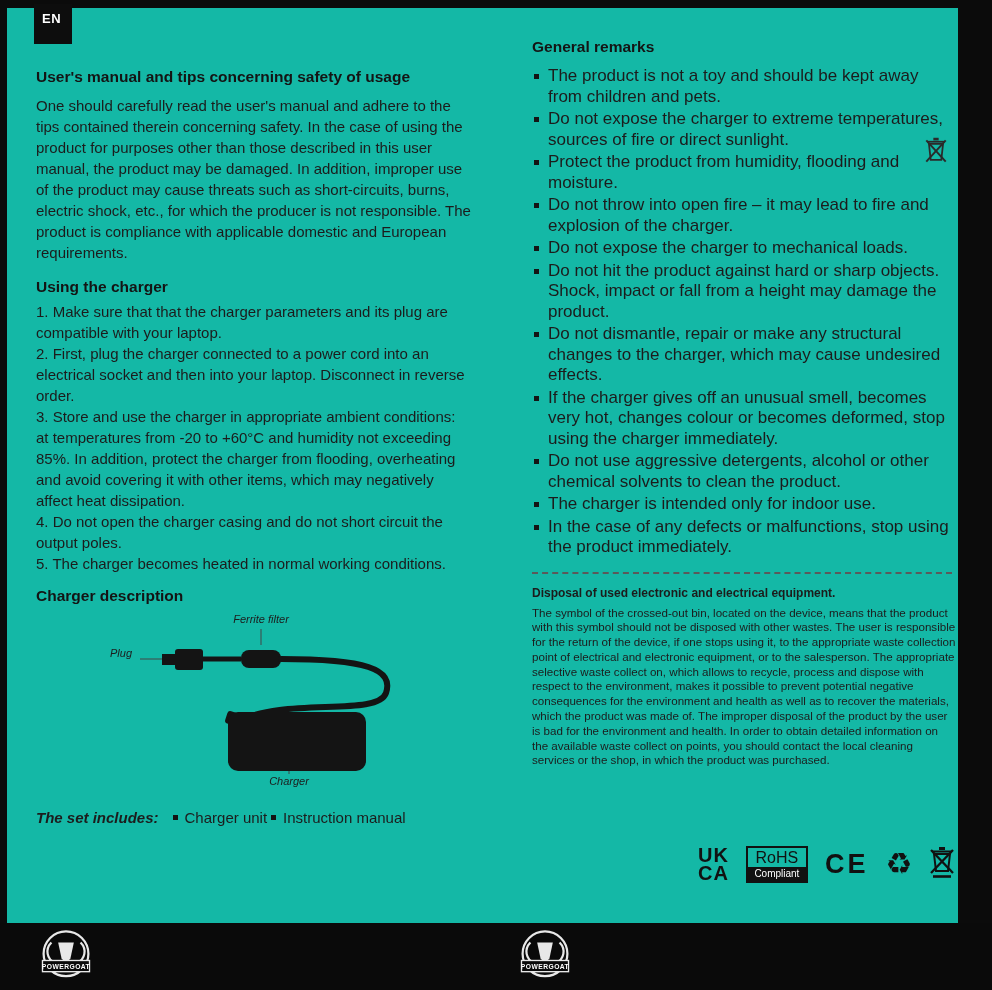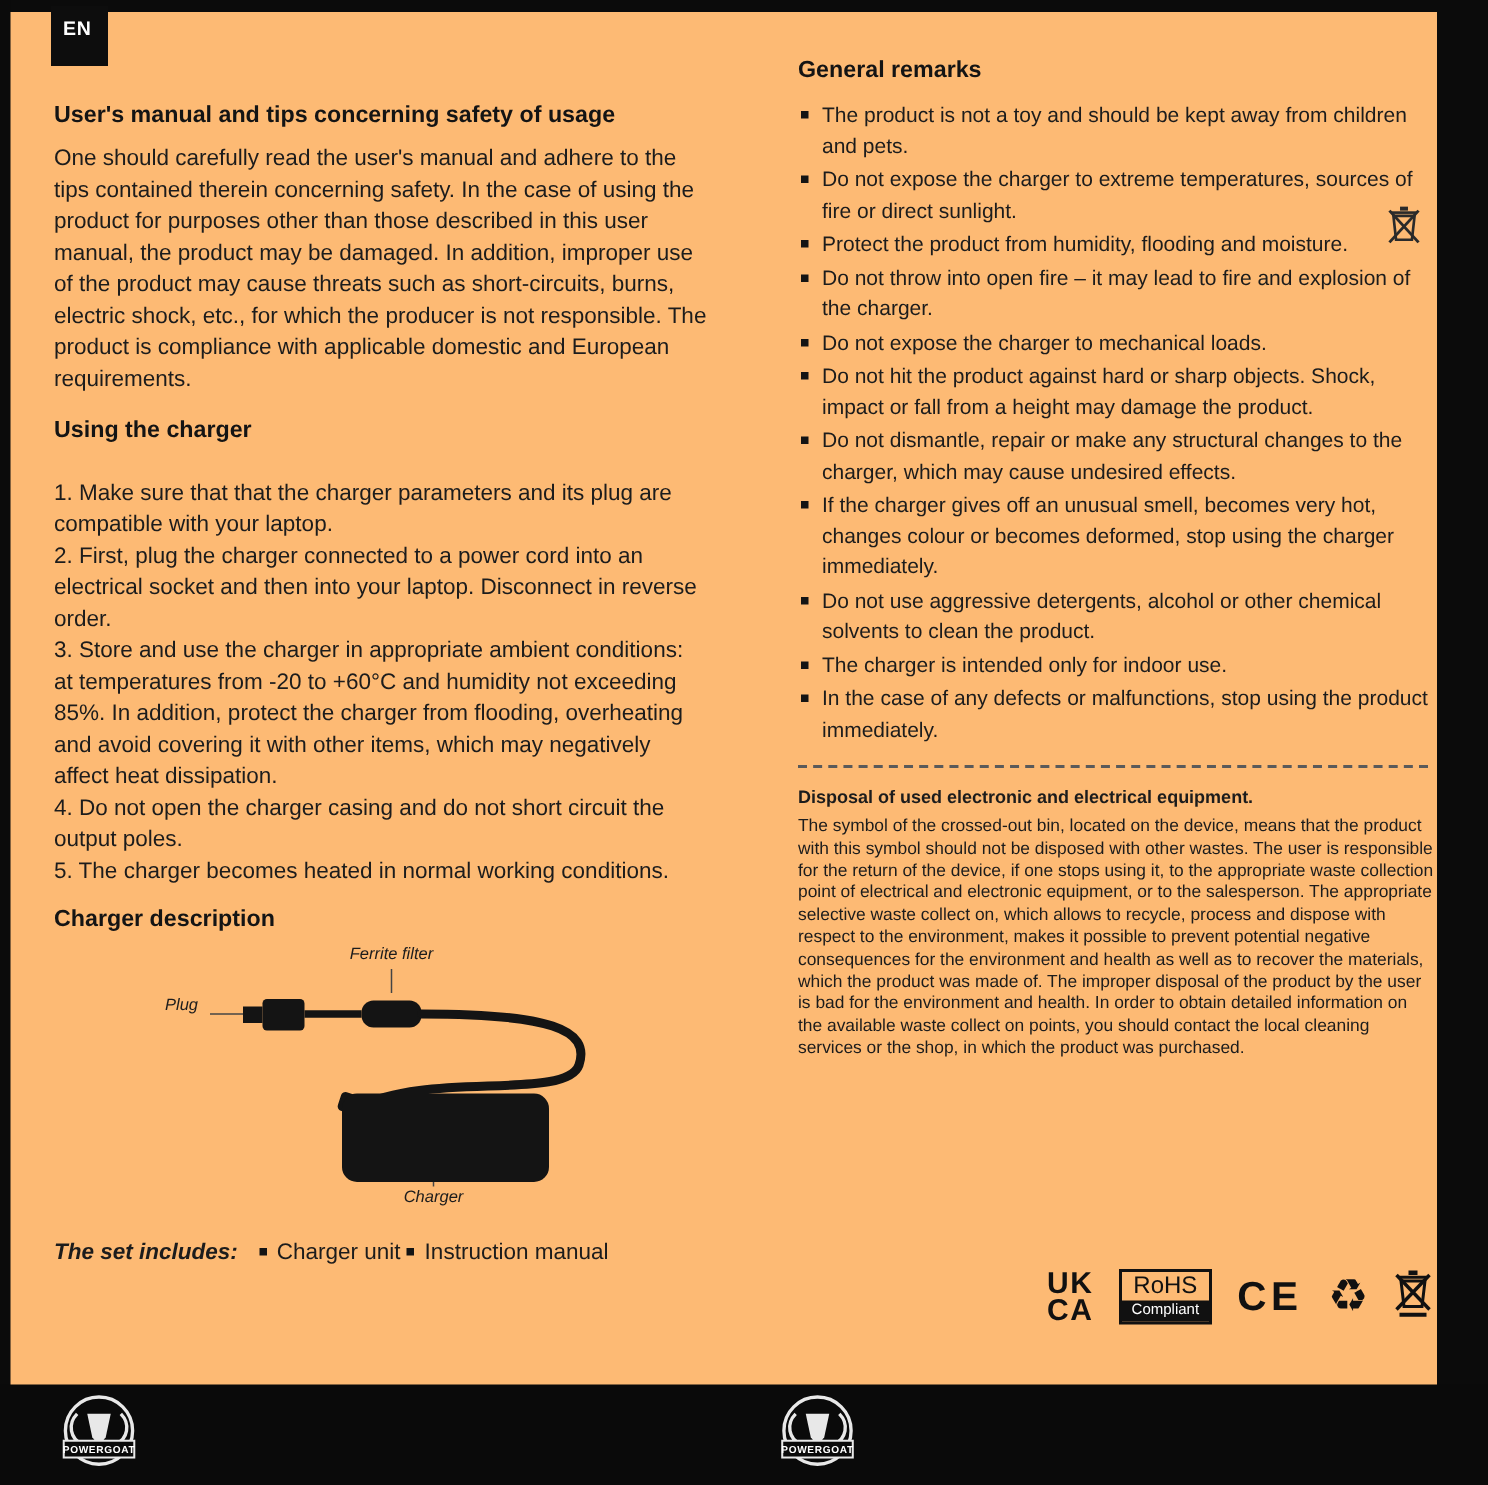--- a/index.html
+++ b/index.html
@@ -1,49 +1,49 @@
 <!DOCTYPE html>
 <html><head>
 <meta charset="utf-8">
 <style>
   html,body{margin:0;padding:0;background:#e9e9e9;}
   .page{
     position:relative;width:992px;height:990px;margin:0 auto;
-    background:#fdba74;overflow:hidden;
+    background:#14b8a6;overflow:hidden;
     font-family:"Liberation Sans","DejaVu Sans",sans-serif;
     color:#1c1c1c;
   }
   
   .frame-top{position:absolute;left:0;top:0;width:992px;height:8px;background:#0b0b0b;}
   .frame-left{position:absolute;left:0;top:0;width:7px;height:990px;background:#0b0b0b;}
   .frame-right{position:absolute;left:958px;top:0;width:34px;height:990px;background:#0b0b0b;}
   .footer-bar{position:absolute;left:0;top:923px;width:992px;height:67px;background:#0a0a0a;}
 
   .en-badge{
     position:absolute;left:34px;top:4px;width:38px;height:40px;background:#0d0d0d;
     color:#fff;font-weight:bold;font-size:13px;box-sizing:border-box;padding:7px 0 0 8px;
     letter-spacing:.5px;
   }
 
   .col-left{position:absolute;left:36px;top:58px;width:436px;}
   .col-right{position:absolute;left:532px;top:30px;width:424px;}
 
   h2{font-size:15.5px;margin:0;font-weight:bold;color:#141414;}
   .col-left h2.first{margin:10px 0 9px 0;}
-  .col-left h2.using{margin:15px 0 22px 0;}
+  .col-left h2.using{margin:15px 0 5px 0;}
   .col-left h2.desc{margin:13px 0 4px 0;}
   .col-right h2.remarks{margin:8px 0 10px 0;}
 
   p.body{font-size:15px;line-height:21px;margin:0;}
   .steps p{font-size:15px;line-height:21px;margin:0;}
 
   
   ul.remarks-list{list-style:none;margin:0;padding:0;}
   ul.remarks-list li{
-    position:relative;font-size:14px;line-height:20.5px;
+    position:relative;font-size:17px;line-height:20.5px;
     padding-left:16px;margin-bottom:2px;
   }
   ul.remarks-list li::before{
     content:"";position:absolute;left:2px;top:8px;width:5px;height:5px;background:#141414;
   }
 
   .dashed-divider{border:0;border-top:2px dashed #5a5a5a;margin:14px 0 12px 0;width:420px;}
 
   .disposal-heading{font-size:12px;font-weight:bold;margin:0 0 6px 0;}
   .disposal-body{font-size:11.6px;line-height:14.8px;margin:0;}

